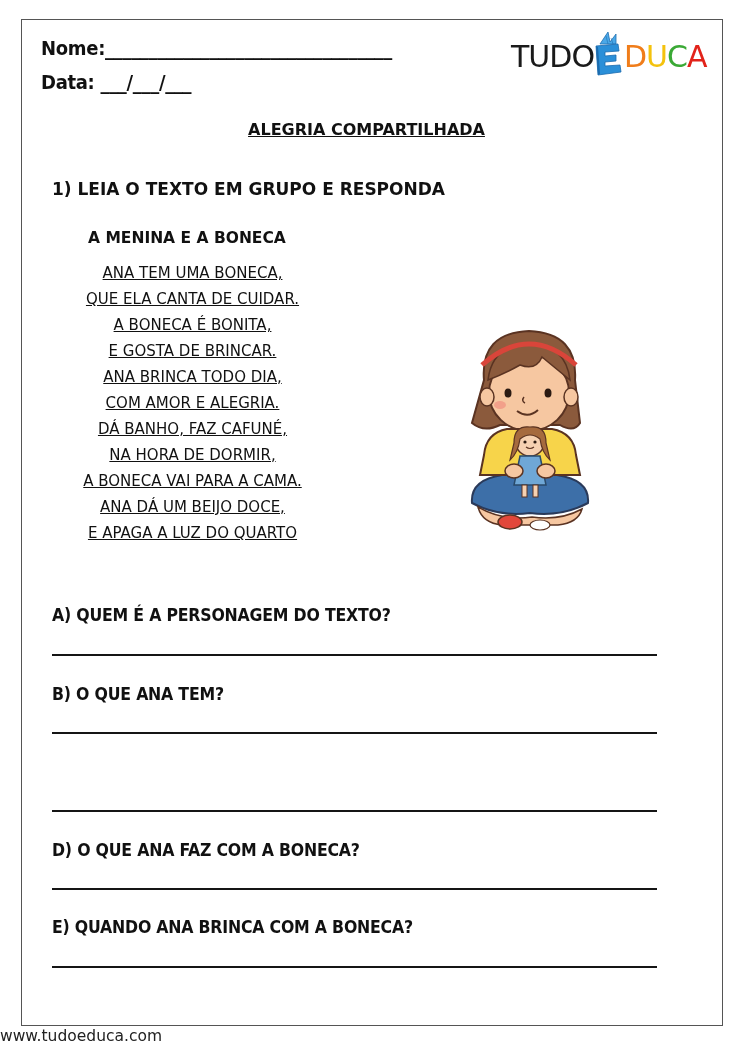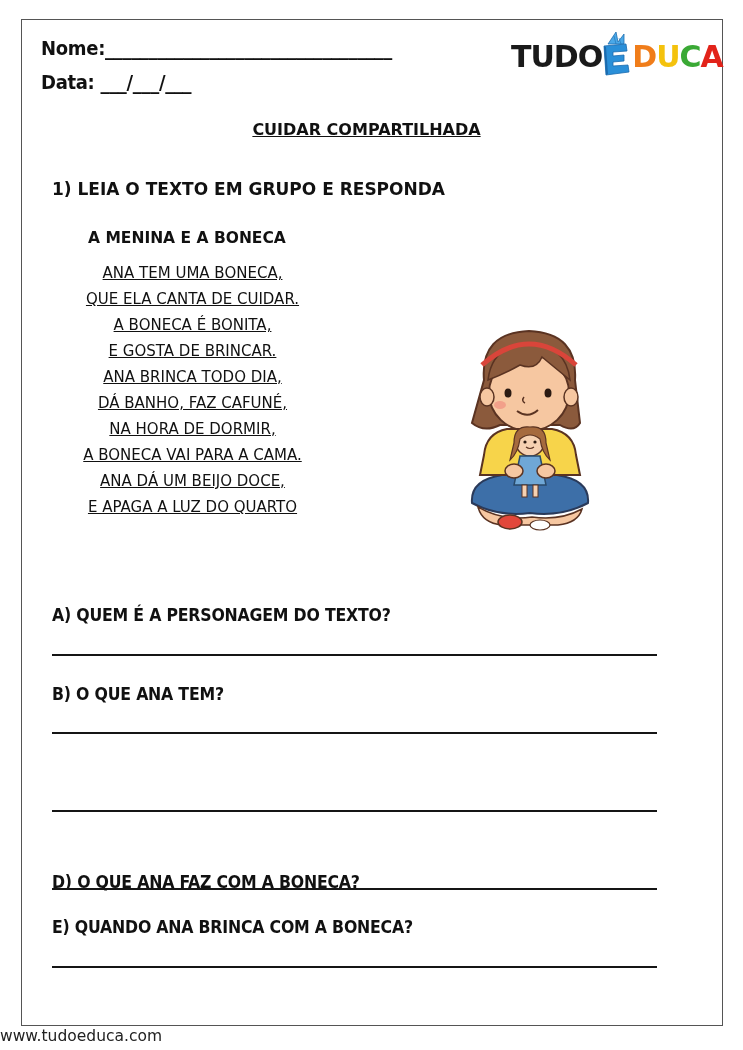--- a/index.html
+++ b/index.html
@@ -12,21 +12,21 @@
     .frame {
       position: absolute; left: 21px; top: 19px; width: 702px; height: 1007px;
       border: 1px solid #555555;
     }
     .abs { position: absolute; white-space: nowrap; }
     .hdr { font-family: "DejaVu Sans Condensed", "DejaVu Sans", sans-serif; font-weight: bold; font-size: 20px; letter-spacing: -0.3px; }
     .name-line { left: 41px; top: 36px; }
     .date-line { left: 41px; top: 70px; }
 
     .logo { left: 511px; top: 30px; height: 46px; }
-    .logo span { font-family: "DejaVu Sans", sans-serif; font-weight: bold; font-size: 30px; letter-spacing: -1px; display: inline-block; vertical-align: bottom; }
+    .logo span { font-family: "DejaVu Sans", sans-serif; font-weight: normal; font-size: 30px; letter-spacing: -1px; display: inline-block; vertical-align: bottom; }
     .logo .e-book { display: inline-block; position: relative; width: 30px; height: 44px; vertical-align: bottom; }
 
     .title { left: 0; width: 733px; text-align: center; top: 120px; font-weight: bold; font-size: 16px; text-decoration: underline; }
     .q1 { left: 52px; top: 179px; font-weight: bold; font-size: 17px; }
     .poem-title { left: 88px; top: 229px; font-weight: bold; font-size: 15.5px; }
     .poem { left: 40px; top: 260px; width: 305px; text-align: center; font-size: 15px; line-height: 26px; text-decoration: underline; }
     .poem div { white-space: nowrap; }
 
     .illus { left: 462px; top: 325px; width: 135px; height: 210px; }
 
@@ -48,30 +48,31 @@
     <span style="color:#1a1a1a">TUDO</span><span class="e-book">
       <svg width="30" height="46" viewBox="0 0 30 46">
         <path d="M6 14 L14 2 L16 12 L22 4 L22 14 Z" fill="#4aa8e8" stroke="#1f6fb0" stroke-width="0.8"></path>
         <path d="M12 6 L14 14 M17 8 L19 14" stroke="#1f6fb0" stroke-width="0.6"></path>
         <path d="M2 16 L24 14 L25 21 L11 22 L11 26 L22 25 L22 31 L11 32 L11 36 L26 35 L27 42 L4 45 Z" fill="#2a8fd8" stroke="#1b6bae" stroke-width="0.8"></path>
         <path d="M2 16 L4 45 L6 44 L4 17 Z" fill="#1b6bae"></path>
       </svg>
     </span><span style="color:#f07d1a">D</span><span style="color:#f4c20d">U</span><span style="color:#3aa935">C</span><span style="color:#e2231a">A</span>
   </div>
 
-  <div class="abs title">CUIDAR COMPARTILHADA</div>
+  <div class="abs title">ALEGRIA COMPARTILHADA</div>
   <div class="abs q1">1) LEIA O TEXTO EM GRUPO E RESPONDA</div>
   <div class="abs poem-title">A MENINA E A BONECA</div>
 
   <div class="abs poem">
     <div>ANA TEM UMA BONECA,</div>
     <div>QUE ELA CANTA DE CUIDAR.</div>
     <div>A BONECA É BONITA,</div>
     <div>E GOSTA DE BRINCAR.</div>
     <div>ANA BRINCA TODO DIA,</div>
+    <div>COM AMOR E ALEGRIA.</div>
     <div>DÁ BANHO, FAZ CAFUNÉ,</div>
     <div>NA HORA DE DORMIR,</div>
     <div>A BONECA VAI PARA A CAMA.</div>
     <div>ANA DÁ UM BEIJO DOCE,</div>
     <div>E APAGA A LUZ DO QUARTO</div>
   </div>
 
   <div class="abs illus">
     <svg width="135" height="210" viewBox="0 0 135 210">
 
@@ -117,20 +118,20 @@
   </div>
 
   <div class="abs question" style="top:605px;">A) QUEM É A PERSONAGEM DO TEXTO?</div>
   <div class="answer-line" style="top:654px;"></div>
 
   <div class="abs question" style="top:684px;">B) O QUE ANA TEM?</div>
   <div class="answer-line" style="top:732px;"></div>
 
   <div class="answer-line" style="top:810px;"></div>
 
-  <div class="abs question" style="top:840px;margin-top:32px;">D) O QUE ANA FAZ COM A BONECA?</div>
+  <div class="abs question" style="top:840px;">D) O QUE ANA FAZ COM A BONECA?</div>
   <div class="answer-line" style="top:888px;"></div>
 
   <div class="abs question" style="top:917px;">E) QUANDO ANA BRINCA COM A BONECA?</div>
   <div class="answer-line" style="top:966px;"></div>
 
   <div class="abs footer">www.tudoeduca.com</div>
 </div>
 
 </body></html>

